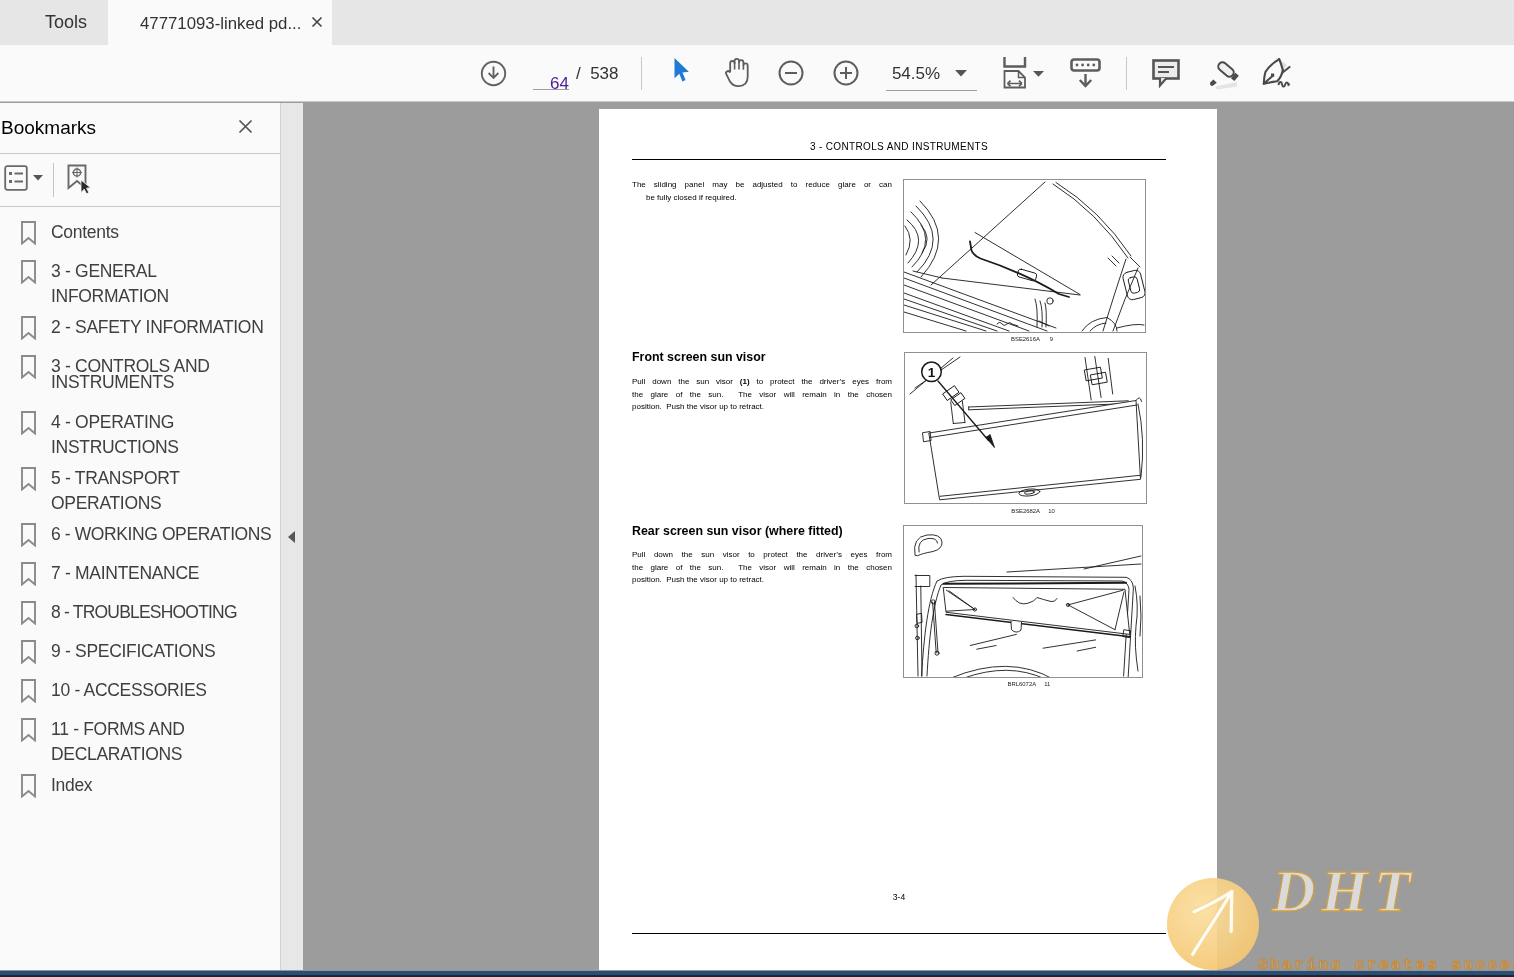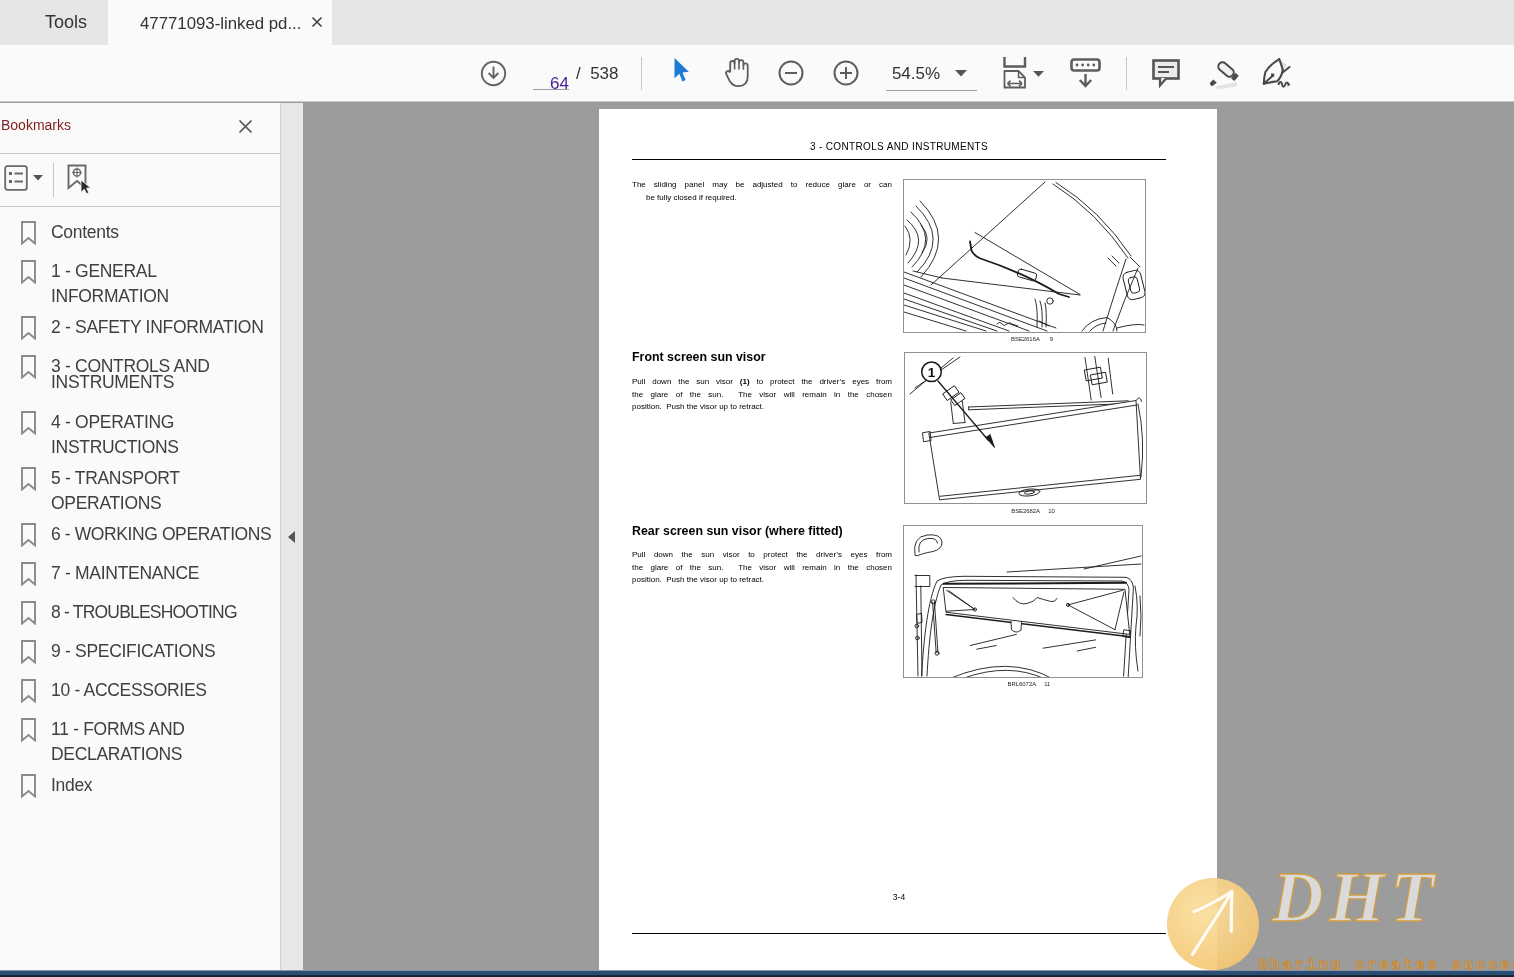--- a/index.html
+++ b/index.html
@@ -106,21 +106,21 @@
   <path d="M20.5,28 c0.8,-3.8 3,-3.8 3.6,-0.3 c0.5,2.6 2.3,2.6 3.1,-0.2 c0.8,-2.8 2.6,-2.8 3.3,0.3 l1.2,-0.9" fill="none" stroke="#4a4a4e" stroke-width="2"></path>
 </svg>
 
 <div class="abs" style="left:0;top:103px;width:280px;height:874px;background:#fafafa;"></div>
 <div class="abs" style="left:280px;top:103px;width:23px;height:874px;background:#e7e7e7;border-left:1px solid #d2d2d2;box-sizing:border-box;"></div>
 
 <svg class="abs" style="left:286px;top:530px;" width="10" height="14" viewBox="0 0 10 14">
     <path d="M9,1 L2,7 L9,13 Z" fill="#555"></path>
   </svg>
 
-<div class="abs" style="left:1px;top:117px;font-size:14px;color:#7f1d1d;">Bookmarks</div>
+<div class="abs" style="left:1px;top:117px;font-size:19px;color:#000000;">Bookmarks</div>
 <svg class="abs" style="left:238px;top:119px;" width="15" height="15" viewBox="0 0 15 15">
     <path d="M1.5,1.5 L13.5,13.5 M13.5,1.5 L1.5,13.5" stroke="#555" stroke-width="1.7"></path>
   </svg>
 <div class="abs" style="left:0;top:153px;width:280px;height:1px;background:#c9c9c9;"></div>
 
 <svg class="abs" style="left:4px;top:165px;" width="24" height="26" viewBox="0 0 24 26">
   <rect x="1.2" y="1.2" width="21.6" height="23.6" rx="2" fill="none" stroke="#696969" stroke-width="1.8"></rect>
   <rect x="5" y="7" width="3" height="3" fill="#696969"></rect>
     <path d="M10.5,8.5 L19,8.5" stroke="#696969" stroke-width="2"></path>
   <rect x="5" y="15" width="3" height="3" fill="#696969"></rect>
@@ -144,21 +144,21 @@
  .bmt{position:absolute;left:51px;font-size:17.5px;letter-spacing:-0.3px;color:#3f3f3f;white-space:nowrap;}
  .bmi{position:absolute;left:21px;width:15px;height:24px;}
 </style>
 <svg class="bmi" style="top:221px;" viewBox="0 0 15 24">
       <path d="M1,1 h13 v21.5 l-6.5,-5.5 l-6.5,5.5 Z" fill="none" stroke="#8a8a8a" stroke-width="1.9"></path>
     </svg>
 <div class="bmt" style="top:222px;">Contents</div>
 <svg class="bmi" style="top:260px;" viewBox="0 0 15 24">
       <path d="M1,1 h13 v21.5 l-6.5,-5.5 l-6.5,5.5 Z" fill="none" stroke="#8a8a8a" stroke-width="1.9"></path>
     </svg>
-<div class="bmt" style="top:261px;">1 - GENERAL</div>
+<div class="bmt" style="top:261px;">3 - GENERAL</div>
 <div class="bmt" style="top:286px;">INFORMATION</div>
 <svg class="bmi" style="top:316px;" viewBox="0 0 15 24">
       <path d="M1,1 h13 v21.5 l-6.5,-5.5 l-6.5,5.5 Z" fill="none" stroke="#8a8a8a" stroke-width="1.9"></path>
     </svg>
 <div class="bmt" style="top:317px;">2 - SAFETY INFORMATION</div>
 <svg class="bmi" style="top:355px;" viewBox="0 0 15 24">
       <path d="M1,1 h13 v21.5 l-6.5,-5.5 l-6.5,5.5 Z" fill="none" stroke="#8a8a8a" stroke-width="1.9"></path>
     </svg>
 <div class="bmt" style="top:356px;">3 - CONTROLS AND</div>
 <div class="bmt" style="top:372px;text-align:right;">INSTRUMENTS</div>
@@ -352,18 +352,18 @@
     <path d="M64.7,13.8 C52,21.5 39,28.5 27,33.8"></path>
     <path d="M64.7,13.8 C64.5,27 64.3,40 64.2,53.3"></path>
   </g>
   <g fill="none" stroke="#fefcf2" stroke-width="3.2" stroke-linecap="round">
     <path d="M25.5,76.5 C38,56 52,36 64.7,13.8"></path>
     <path d="M64.7,13.8 C52,21.5 39,28.5 27,33.8"></path>
     <path d="M64.7,13.8 C64.5,27 64.3,40 64.2,53.3"></path>
   </g>
 </svg>
 <div class="abs" style="left:1272px;top:857px;font-family:'Liberation Serif',serif;font-weight:bold;font-style:italic;
-     font-size:71px;letter-spacing:6px;color:#dadada;-webkit-text-stroke:1.3px #d09e43;">DHT</div>
+     font-size:60px;letter-spacing:6px;color:#dadada;-webkit-text-stroke:1.3px #d09e43;">DHT</div>
 <div class="abs" style="left:1258px;top:956px;font-family:'Liberation Mono',monospace;font-weight:bold;
      font-size:15.5px;letter-spacing:2.8px;color:rgba(255,235,200,0.18);-webkit-text-stroke:1px #ca8830;white-space:nowrap;">Sharing creates success</div>
 </div>
 
 <div class="abs" style="left:0;top:970px;width:1514px;height:7px;background:linear-gradient(#8a95a5 0%,#8a95a5 12%,#2b4d72 16%,#2b4d72 68%,#15293d 78%,#10233a 100%);"></div>
 
 </body></html>

